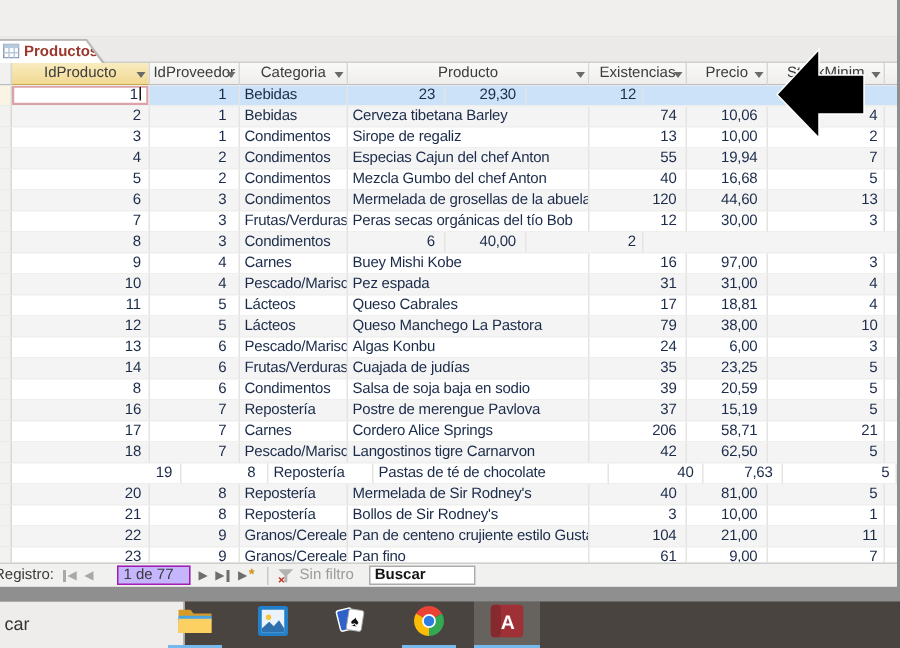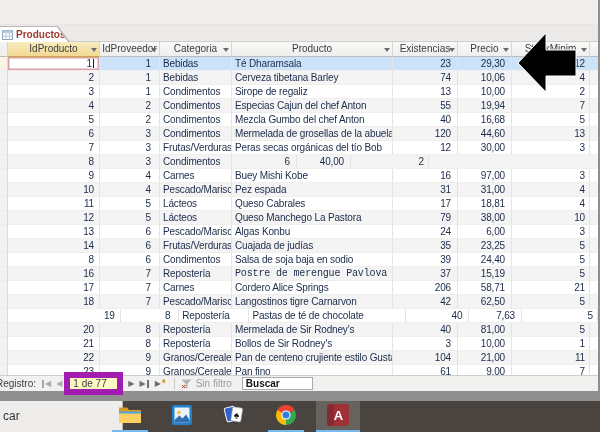--- a/index.html
+++ b/index.html
@@ -39,22 +39,22 @@
   .csliver{flex:1;border-bottom:1px solid #efefee;box-sizing:border-box}
   
   .navbar{position:absolute;left:0;top:375px;width:598px;height:16px;background:#f1f1f0;
           border-top:1px solid #cecece;box-sizing:border-box;display:flex;align-items:center;font-size:10px;color:#3b3b3b}
   .navlabel{margin-left:-4px;white-space:nowrap}
   .navbtn{display:inline-flex;align-items:center;margin-left:5px;color:#6e6e6e;cursor:default}
   .navbtn.dim{color:#a9a9a9}
   .tri{font-size:8px;line-height:10px}
   .vbar{display:inline-block;width:2px;height:8px;background:currentColor;margin:0 1px}
   .star{color:#d09018;font-weight:bold;font-size:10px;margin-left:1px;line-height:8px}
-  .posbox{display:inline-block;width:44px;height:11px;line-height:11px;background:#fef9c3;border:6px solid #a21caf;
-          margin-left:2px;padding-left:3px;white-space:nowrap}
+  .posbox{display:inline-block;width:44px;height:11px;line-height:11px;background:#c4b5fd;border:1px solid #a21caf;
+          margin-left:16px;padding-left:3px;white-space:nowrap}
   .navsep{display:inline-block;width:1px;height:12px;background:#c9c9c9;margin-left:8px}
   .filtericon{display:inline-flex;margin-left:6px}
   .filtertext{color:#9b9b9b;margin-left:4px;white-space:nowrap}
   .searchbox{display:inline-block;width:66px;height:11px;line-height:11px;background:#fff;border:1px solid #ababab;
              margin-left:10px;padding-left:3px;font-weight:bold;color:#161616;white-space:nowrap;overflow:hidden}
   
   .taskbar{position:absolute;left:0;top:401px;width:600px;height:31px;background:#49443f}
   .tbsearch{position:absolute;left:0;top:0;width:123px;height:31px;background:#efedeb;border-right:1px solid #b9b6b2;
             box-sizing:border-box;font-size:12px;color:#333;line-height:31px;padding-left:3px;white-space:nowrap;overflow:hidden}
   .tbicon{position:absolute;top:0;height:31px;width:40px;display:flex;align-items:center;justify-content:center}
@@ -97,21 +97,20 @@
         <div class="hcell" style="width: 78px;"><span>StockMinim</span><span class="harr"></span></div>
         <div class="hsliver"></div>
       </div>
 
     <div class="rows" id="rows">
         <div class="row selected">
           <div class="rsel"></div>
           <div class="cell num active" style="width: 92px; padding-right: 5px;">1<span class="caret"></span></div>
           <div class="cell num" style="width: 60px; padding-right: 8px;">1</div>
           <div class="cell txt" style="width: 72px;">Bebidas</div>
-          <div class="cell txt" style="width: 161px;">Té Dharamsala</div>
           <div class="cell num" style="width: 65px; padding-right: 6px;">23</div>
           <div class="cell num" style="width: 54px; padding-right: 6px;">29,30</div>
           <div class="cell num" style="width: 78px; padding-right: 4px;">12</div>
           <div class="csliver"></div>
         </div>
         <div class="row alt">
           <div class="rsel"></div>
           <div class="cell num" style="width: 92px; padding-right: 5px;">2</div>
           <div class="cell num" style="width: 60px; padding-right: 8px;">1</div>
           <div class="cell txt" style="width: 72px;">Bebidas</div>
@@ -252,30 +251,30 @@
           <div class="cell num" style="width: 78px; padding-right: 4px;">5</div>
           <div class="csliver"></div>
         </div>
         <div class="row">
           <div class="rsel"></div>
           <div class="cell num" style="width: 92px; padding-right: 5px;">8</div>
           <div class="cell num" style="width: 60px; padding-right: 8px;">6</div>
           <div class="cell txt" style="width: 72px;">Condimentos</div>
           <div class="cell txt" style="width: 161px;">Salsa de soja baja en sodio</div>
           <div class="cell num" style="width: 65px; padding-right: 6px;">39</div>
-          <div class="cell num" style="width: 54px; padding-right: 6px;">24,40</div>
+          <div class="cell num" style="width: 54px; padding-right: 6px;">20,59</div>
           <div class="cell num" style="width: 78px; padding-right: 4px;">5</div>
           <div class="csliver"></div>
         </div>
         <div class="row alt">
           <div class="rsel"></div>
           <div class="cell num" style="width: 92px; padding-right: 5px;">16</div>
           <div class="cell num" style="width: 60px; padding-right: 8px;">7</div>
           <div class="cell txt" style="width: 72px;">Repostería</div>
-          <div class="cell txt" style="width: 161px; font-family: Liberation Mono, monospace;">Postre de merengue Pavlova</div>
+          <div class="cell txt" style="width: 161px;">Postre de merengue Pavlova</div>
           <div class="cell num" style="width: 65px; padding-right: 6px;">37</div>
           <div class="cell num" style="width: 54px; padding-right: 6px;">15,19</div>
           <div class="cell num" style="width: 78px; padding-right: 4px;">5</div>
           <div class="csliver"></div>
         </div>
         <div class="row">
           <div class="rsel"></div>
           <div class="cell num" style="width: 92px; padding-right: 5px;">17</div>
           <div class="cell num" style="width: 60px; padding-right: 8px;">7</div>
           <div class="cell txt" style="width: 72px;">Carnes</div>

